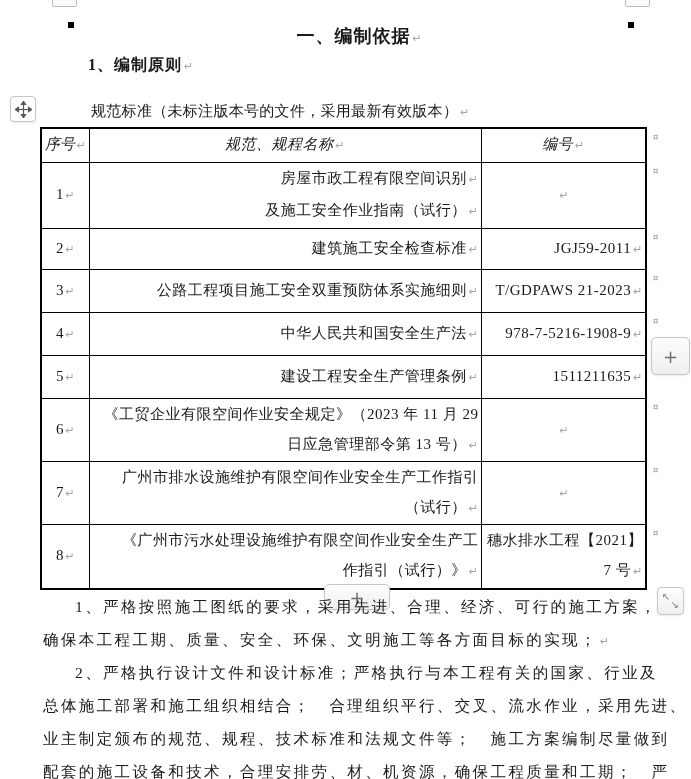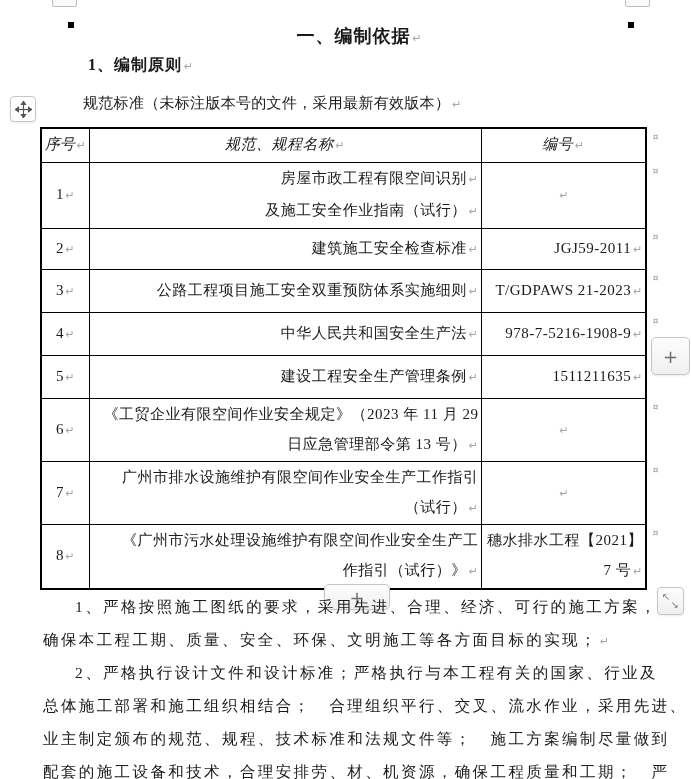--- a/index.html
+++ b/index.html
@@ -13,21 +13,21 @@
   .cutoff-btn.right{left:625px;}
 
   
   .sq{position:absolute;width:6px;height:6px;background:#000205;}
   .sq.left{left:68px;top:22px;}
   .sq.right{left:628px;top:22px;}
 
   .title{position:absolute;left:0;top:10px;width:100%;margin:14px;text-align:center;
          font-size:18px;font-weight:bold;letter-spacing:1px;}
   .heading{position:absolute;left:88px;top:55px;margin:0;font-size:16px;font-weight:bold;letter-spacing:1px;}
-  .intro{position:absolute;left:75px;top:86px;margin:8px;font-size:15px;letter-spacing:0.3px;}
+  .intro{position:absolute;left:75px;top:86px;margin:16px;font-size:15px;letter-spacing:0.3px;}
 
   .pilcrow{color:#a0a6ab;font-family:"DejaVu Sans",sans-serif;font-size:11px;
            font-weight:normal;margin-left:2px;vertical-align:baseline;}
 
   
   table.doc{position:absolute;left:40px;top:127px;border-collapse:collapse;table-layout:fixed;
             border:2px solid #000;font-size:15px;}
   table.doc th,table.doc td{border:1.5px solid #000;vertical-align:middle;text-align:center;
             padding:0 2px;font-weight:normal;line-height:30px;box-sizing:border-box;}
   .c-seq{width:48px;}

